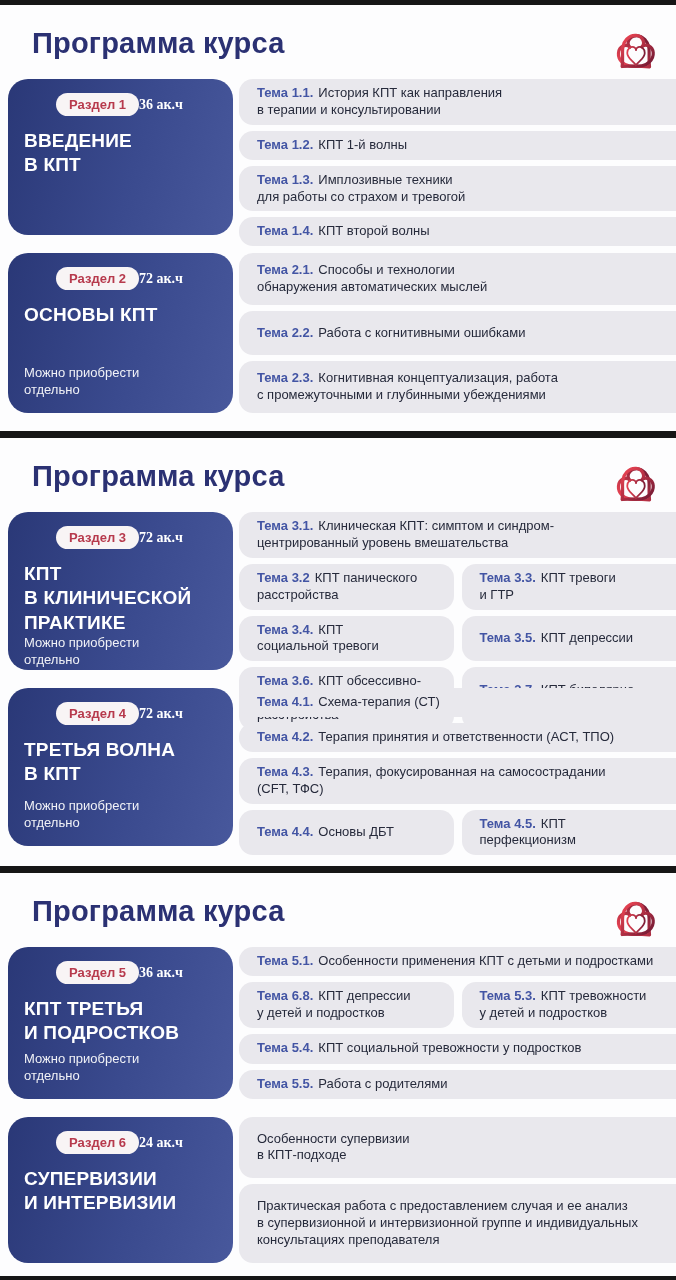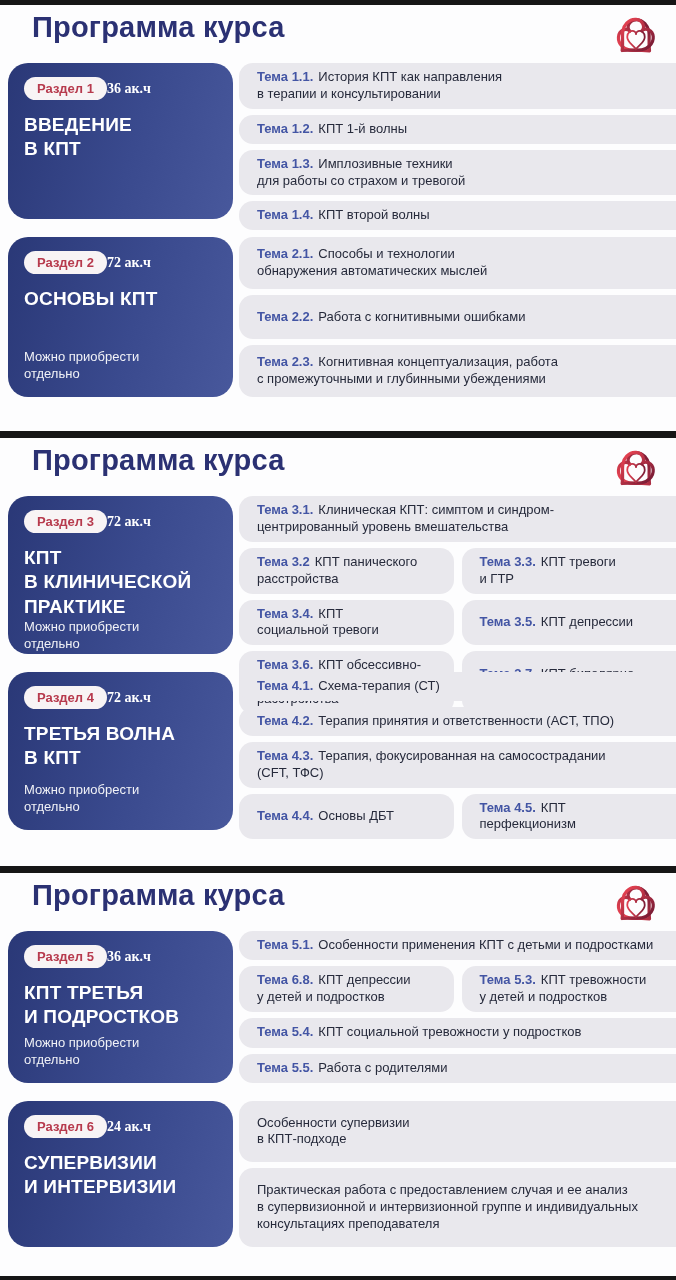--- a/index.html
+++ b/index.html
@@ -6,21 +6,21 @@
   body{
     width:676px;background:#ffffff;
     font-family:"Liberation Sans",sans-serif;
     color:#262a3b;
   }
   .bar{background:#161616;width:676px;}
   .bar.top{height:5px}
   .bar.mid{height:7px}
   .bar.bot{height:4px}
 
-  .panel{box-sizing:border-box;overflow:hidden;background:#fdfdfe;padding-top:4px;position:relative;}
+  .panel{box-sizing:border-box;overflow:hidden;background:#fdfdfe;padding-top:20px;position:relative;}
   .panel.p1{height:426px}
   .panel.p2{height:428px}
   .panel.p3{height:403px}
 
   .panel-header{
     height:50px;margin:0 12px 4px 32px;
     display:flex;justify-content:space-between;align-items:flex-start;
     position:relative;z-index:3;
   }
   .page-title{
@@ -31,21 +31,21 @@
   .sections{display:flex;flex-direction:column;gap:18px;margin-left:8px;position:relative;z-index:1;}
   .section-row{display:flex;gap:6px;}
 
   .sec-card{
     flex:none;width:225px;box-sizing:border-box;
     border-radius:20px;
     background:linear-gradient(105deg,#2a3877 0%,#3a4a8e 55%,#48589c 100%);
     color:#fff;padding:14px 18px 14px 16px;
     display:flex;flex-direction:column;
   }
-  .sec-top{display:flex;justify-content:flex-start;align-items:center;margin-bottom:13px;}
+  .sec-top{display:flex;justify-content:center;align-items:center;margin-bottom:13px;}
   .badge{
     background:#f8f4f5;color:#b73a4d;
     font-size:13px;font-weight:700;
     padding:4px 13px;border-radius:14px;white-space:nowrap;
   }
   .hours{font-size:14px;font-weight:700;color:#ffffff;white-space:nowrap;font-family:Liberation Serif, serif;}
   .sec-title{
     font-size:19px;font-weight:700;line-height:1.28;letter-spacing:.2px;
     white-space:pre-line;color:#ffffff;
   }

